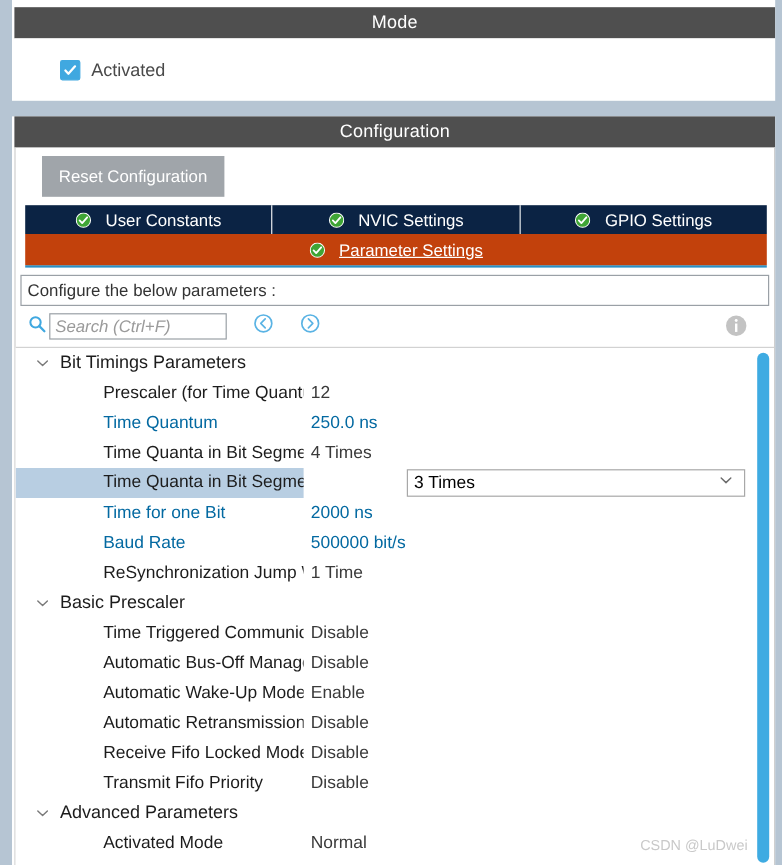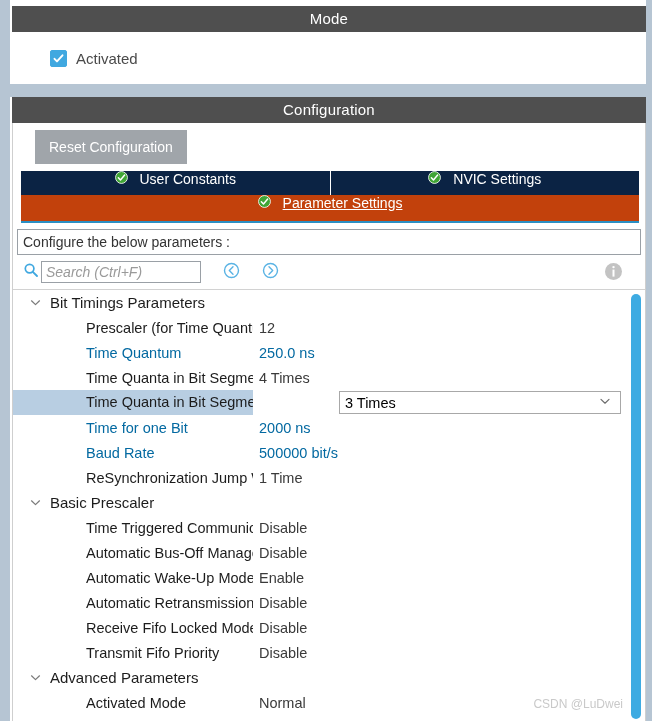--- a/index.html
+++ b/index.html
@@ -134,21 +134,21 @@
     height: 24px;
     margin: 0 6px 0 8px;
     flex: 0 0 auto;
   }
   .tab {
     flex: 1 1 0;
     background: #0b2344;
     color: #ffffff;
     font-size: 14px;
     display: flex;
-    align-items: flex-start;
+    align-items: center;
     justify-content: center;
     gap: 12px;
     border-right: 1px solid #ffffff;
     box-sizing: border-box;
   }
   .tab:last-child { border-right: none; }
   .tab.active-row {
     background: #c2410c;
     text-decoration: underline;
   }
@@ -179,21 +179,21 @@
   .search-row {
     display: flex;
     align-items: center;
     height: 34px;
     padding-left: 10px;
     flex: 0 0 auto;
     position: relative;
   }
   .search-icon { flex: 0 0 auto; margin-right: 2px; }
   .search-input {
-    width: 160px;
+    width: 148px;
     height: 22px;
     border: 1px solid #9aa0a6;
     font-size: 14px;
     font-style: italic;
     color: #9a9a9a;
     padding: 0 4px;
     box-sizing: border-box;
     font-family: "Liberation Sans", sans-serif;
     background: #ffffff;
   }
@@ -353,20 +353,27 @@
             <path d="M3.6 7.2 L5.9 9.6 L10.4 4.4" stroke="#ffffff" stroke-width="1.6" fill="none" stroke-linecap="round" stroke-linejoin="round"></path>
           </svg>
           <span>User Constants</span>
         </div>
         <div class="tab">
           <svg class="tab-check" viewBox="0 0 14 14">
             <circle cx="7" cy="7" r="6.4" fill="#3fa535" stroke="#ffffff" stroke-width="0.9"></circle>
             <path d="M3.6 7.2 L5.9 9.6 L10.4 4.4" stroke="#ffffff" stroke-width="1.6" fill="none" stroke-linecap="round" stroke-linejoin="round"></path>
           </svg>
           <span>NVIC Settings</span>
+        </div>
+        <div class="tab">
+          <svg class="tab-check" viewBox="0 0 14 14">
+            <circle cx="7" cy="7" r="6.4" fill="#3fa535" stroke="#ffffff" stroke-width="0.9"></circle>
+            <path d="M3.6 7.2 L5.9 9.6 L10.4 4.4" stroke="#ffffff" stroke-width="1.6" fill="none" stroke-linecap="round" stroke-linejoin="round"></path>
+          </svg>
+          <span>GPIO Settings</span>
         </div>
       </div>
     <div class="tabs-row active-tabs" id="tabs-row-2">
         <div class="tab active-row">
           <svg class="tab-check" viewBox="0 0 14 14">
             <circle cx="7" cy="7" r="6.4" fill="#3fa535" stroke="#ffffff" stroke-width="0.9"></circle>
             <path d="M3.6 7.2 L5.9 9.6 L10.4 4.4" stroke="#ffffff" stroke-width="1.6" fill="none" stroke-linecap="round" stroke-linejoin="round"></path>
           </svg>
           <span>Parameter Settings</span>
         </div>

